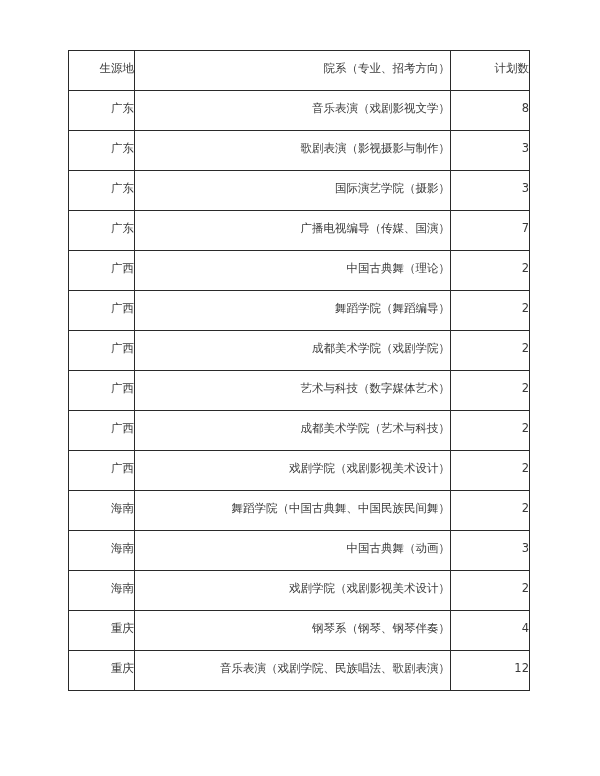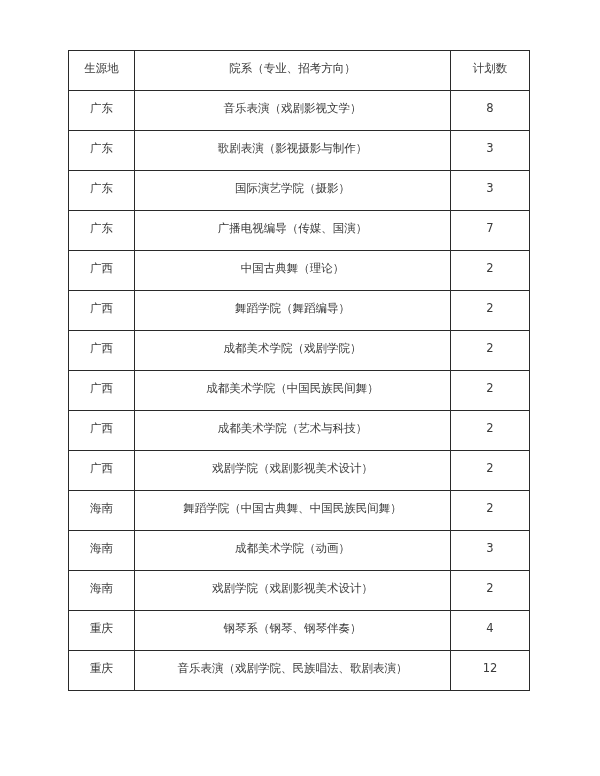--- a/index.html
+++ b/index.html
@@ -1,21 +1,21 @@
 <!DOCTYPE html>
 <html><head>
   <meta charset="utf-8">
   <style>
     html, body { margin: 0; padding: 0; background: #ffffff; }
     body { width: 600px; height: 776px; position: relative; overflow: hidden;
       font-family: "DejaVu Sans", "Liberation Sans", sans-serif; color: #333333; }
     table.plan { position: absolute; left: 68px; top: 50px; width: 461px;
       border-collapse: collapse; table-layout: fixed; }
     table.plan td, table.plan th { border: 1.5px solid #2a2a2a; height: 39px;
-      padding: 0; text-align: center; vertical-align: top; font-size: 11.5px;
+      padding: 0; text-align: right; vertical-align: top; font-size: 11.5px;
       font-weight: normal; color: #3a3a3a; }
     table.plan td span, table.plan th span { display: block; padding-top: 10px; line-height: 14px; }
     col.c1 { width: 66px; } col.c2 { width: 316px; } col.c3 { width: 79px; }
   </style>
 </head>
 <body>
 
 <table class="plan">
   <colgroup>
       <col class="c1">
@@ -111,21 +111,21 @@
         </td>
         <td>
           <span>2</span>
         </td>
       </tr>
       <tr>
         <td>
           <span>广西</span>
         </td>
         <td>
-          <span>成都美术学院（中国民族民间舞）</span>
+          <span>艺术与科技（数字媒体艺术）</span>
         </td>
         <td>
           <span>2</span>
         </td>
       </tr>
       <tr>
         <td>
           <span>广西</span>
         </td>
         <td>
@@ -155,21 +155,21 @@
         </td>
         <td>
           <span>2</span>
         </td>
       </tr>
       <tr>
         <td>
           <span>海南</span>
         </td>
         <td>
-          <span>成都美术学院（动画）</span>
+          <span>中国古典舞（动画）</span>
         </td>
         <td>
           <span>3</span>
         </td>
       </tr>
       <tr>
         <td>
           <span>海南</span>
         </td>
         <td>

